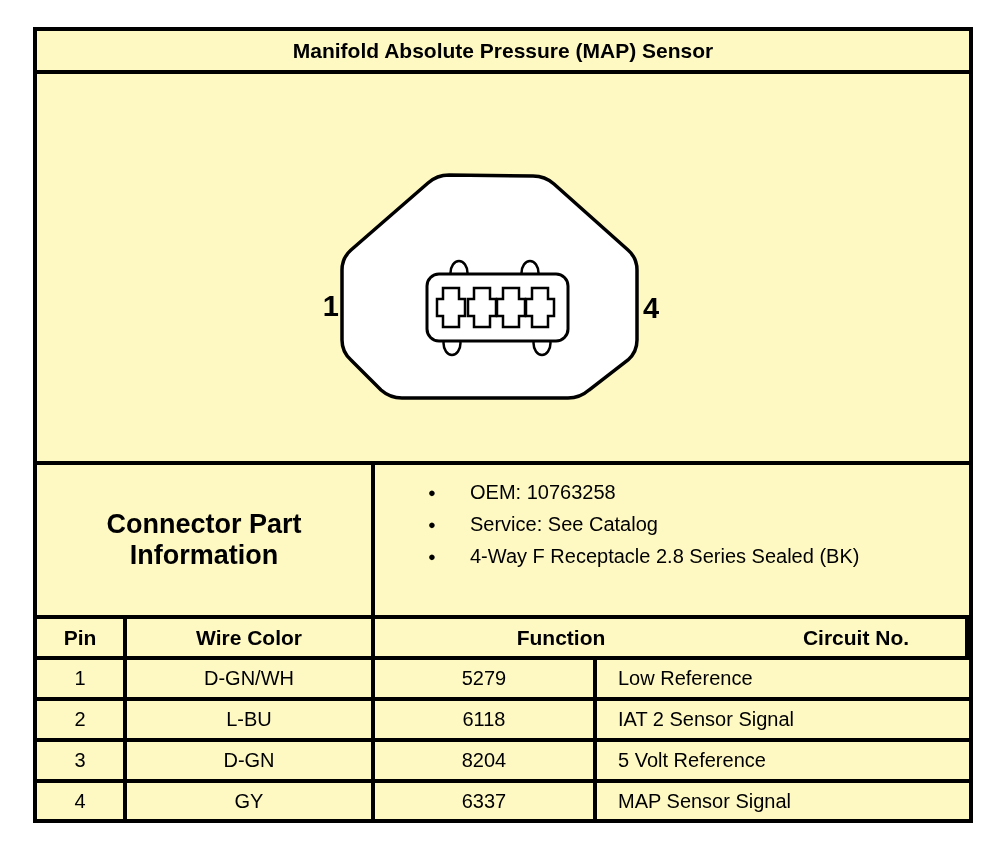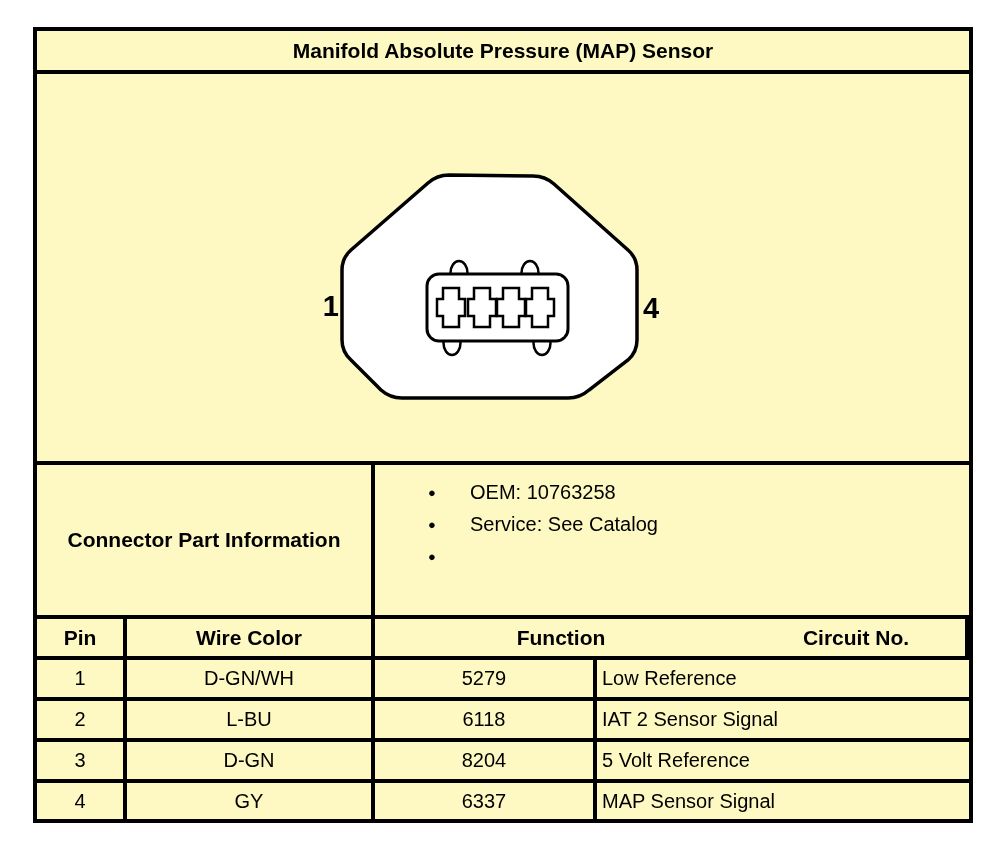--- a/index.html
+++ b/index.html
@@ -31,21 +31,21 @@
   .diagram-row svg { position: absolute; left: 0; top: 0; width: 932px; height: 387px; }
   .info-row {
     height: 154px;
     border-bottom: 4px solid #000;
     display: flex;
   }
   .info-label-cell {
     width: 338px;
     border-right: 4px solid #000;
     display: flex; align-items: center; justify-content: center;
-    font-weight: bold; font-size: 21px;
+    font-weight: bold; font-size: 27px;
     text-align: center;
   }
   .info-bullets-cell {
     flex: 1;
     padding: 11px 4px 0 53px;
     font-size: 20px;
   }
   .bullet-line { height: 32px; display: flex; align-items: center; }
   .bullet-dot {
     font-size: 13px;
@@ -62,21 +62,21 @@
   .cell {
     display: flex; align-items: center; justify-content: center;
     font-size: 20px;
     border-right: 4px solid #000;
     overflow: hidden;
   }
   .t-head .cell { font-size: 21px; font-weight: bold; }
   .col-pin { width: 90px; }
   .col-wire { width: 248px; }
   .col-circuit { width: 222px; }
-  .col-function { width: 372px; border-right: none; justify-content: flex-start; padding-left: 5px; }
+  .col-function { width: 372px; border-right: none; justify-content: flex-start; padding-left: 21px; }
   .pin-num-label { font-weight: bold; font-size: 29px; }
 </style>
 </head>
 <body>
 
 <div class="sheet">
 
   <div class="title-row">Manifold Absolute Pressure (MAP) Sensor</div>
 
   <div class="diagram-row">
@@ -111,20 +111,21 @@
       <div class="bullet-line">
         <span class="bullet-dot">●</span>
         <span>OEM: 10763258</span>
       </div>
       <div class="bullet-line">
         <span class="bullet-dot">●</span>
         <span>Service: See Catalog</span>
       </div>
       <div class="bullet-line">
         <span class="bullet-dot">●</span>
+        <span>4-Way F Receptacle 2.8 Series Sealed (BK)</span>
       </div>
     </div>
   </div>
 
   <div>
     <div class="t-row t-head bordered">
       <div class="cell col-pin">Pin</div>
       <div class="cell col-wire">Wire Color</div>
       <div class="cell col-function" style="justify-content:center; padding-left:0;">Function</div>
       <div class="cell col-circuit">Circuit No.</div>

